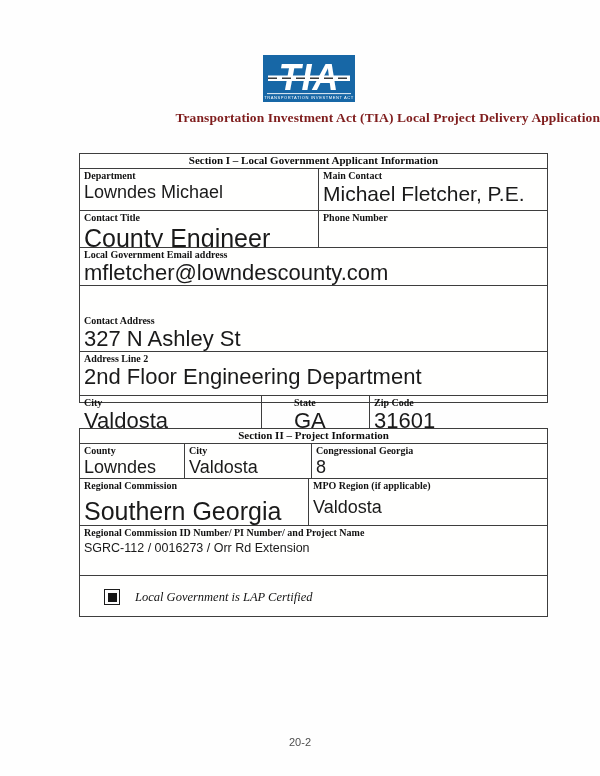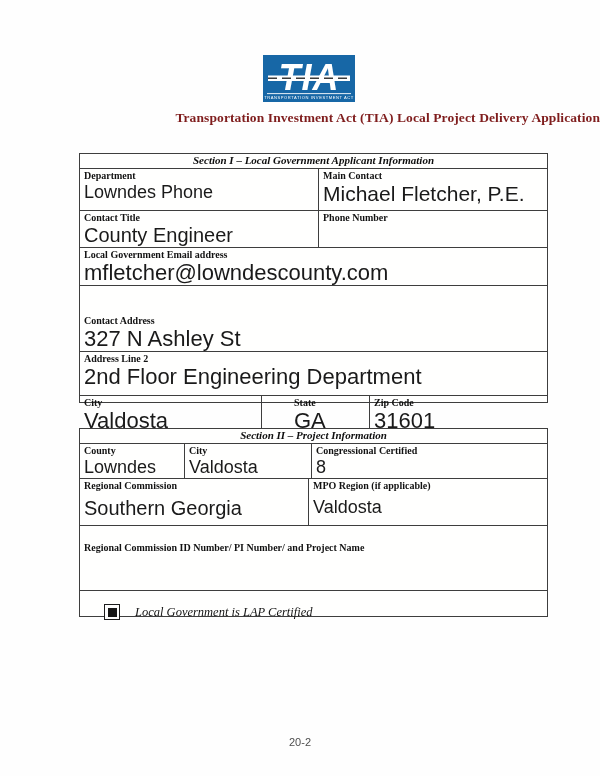--- a/index.html
+++ b/index.html
@@ -14,37 +14,37 @@
     letter-spacing:0.1px;
   }
   .tbl {
     position:absolute; left:79px; width:469px; box-sizing:border-box;
     border:1px solid #3e3e3e; background:#fffffe;
   }
   .tbl-1 { top:153px; height:250px; }
   .tbl-2 { top:428px; height:189px; }
   .sec-header {
     box-sizing:border-box; height:15px; line-height:13px; text-align:center;
-    font-weight:bold; font-size:11px; border-bottom:1px solid #3e3e3e; color:#0e0e0e;font-style:italic;
+    font-weight:bold; font-size:11px; border-bottom:1px solid #3e3e3e; color:#0e0e0e;
   }
   .row { display:flex; box-sizing:border-box; border-bottom:1px solid #3e3e3e; }
   .row:last-child { border-bottom:none; }
   .cell { box-sizing:border-box; padding:1px 2px 0 4px; overflow:hidden; }
   .cell + .cell { border-left:1px solid #3e3e3e; }
   .grow { flex:1 1 auto; }
   .lbl {
     font-family:"Liberation Serif", serif; font-weight:bold; font-size:10px;
     line-height:12px; color:#121212; white-space:nowrap;
   }
   .val {
     font-family:"Liberation Sans", sans-serif; color:#1a1a1a; line-height:1.04;
     white-space:nowrap; margin-top:1px;
   }
   .v18 { font-size:18px; }
-  .v20 { font-size:20px; }
+  .v20 { font-size:25px; }
   .v21 { font-size:21px; }
   .v22 { font-size:22px; }
   .v13 { font-size:12.5px; margin-top:3px; }
   .gap { margin-top:6px; }
   .chk-row { align-items:center; }
   .checkbox {
     width:14px; height:14px; border:1.6px solid #1c1c1c; background:#fdfdfd;
     margin-left:24px; display:flex; align-items:center; justify-content:center;
     flex:0 0 auto;
   }
@@ -72,21 +72,21 @@
   </svg>
 
   <div class="doc-title">Transportation Investment Act (TIA) Local Project Delivery Application</div>
 
   <div class="tbl tbl-1">
     <div class="sec-header">Section I – Local Government Applicant Information</div>
 
     <div class="row" style="height:42px;">
       <div class="cell" style="width:238px;">
         <div class="lbl">Department</div>
-        <div class="val v18">Lowndes Phone</div>
+        <div class="val v18">Lowndes Michael</div>
       </div>
       <div class="cell grow">
         <div class="lbl">Main Contact</div>
         <div class="val v21">Michael Fletcher, P.E.</div>
       </div>
     </div>
 
     <div class="row" style="height:37px;">
       <div class="cell" style="width:238px;">
         <div class="lbl">Contact Title</div>
@@ -140,39 +140,40 @@
     <div class="row" style="height:35px;">
       <div class="cell" style="width:104px;">
         <div class="lbl">County</div>
         <div class="val v18">Lowndes</div>
       </div>
       <div class="cell" style="width:127px;">
         <div class="lbl">City</div>
         <div class="val v18">Valdosta</div>
       </div>
       <div class="cell" style="width:113px;">
-        <div class="lbl">Congressional Certified</div>
+        <div class="lbl">Congressional Georgia</div>
         <div class="val v18">8</div>
       </div>
     </div>
 
     <div class="row" style="height:47px;">
       <div class="cell" style="width:228px;">
         <div class="lbl">Regional Commission</div>
         <div class="val v20 gap">Southern Georgia</div>
       </div>
       <div class="cell grow">
         <div class="lbl">MPO Region (if applicable)</div>
         <div class="val v18 gap">Valdosta</div>
       </div>
     </div>
 
-    <div class="row" style="height:50px;margin-top:15px;">
+    <div class="row" style="height:50px;">
       <div class="cell grow">
         <div class="lbl">Regional Commission ID Number/ PI Number/ and Project Name</div>
+        <div class="val v13">SGRC-112 / 0016273 / Orr Rd Extension</div>
       </div>
     </div>
 
     <div class="row chk-row" style="height:42px;font-style:italic;">
       <div class="checkbox checked"></div>
       <div class="chk-label">Local Government is LAP Certified</div>
     </div>
   </div>
 
   <div class="page-num">20-2</div>

